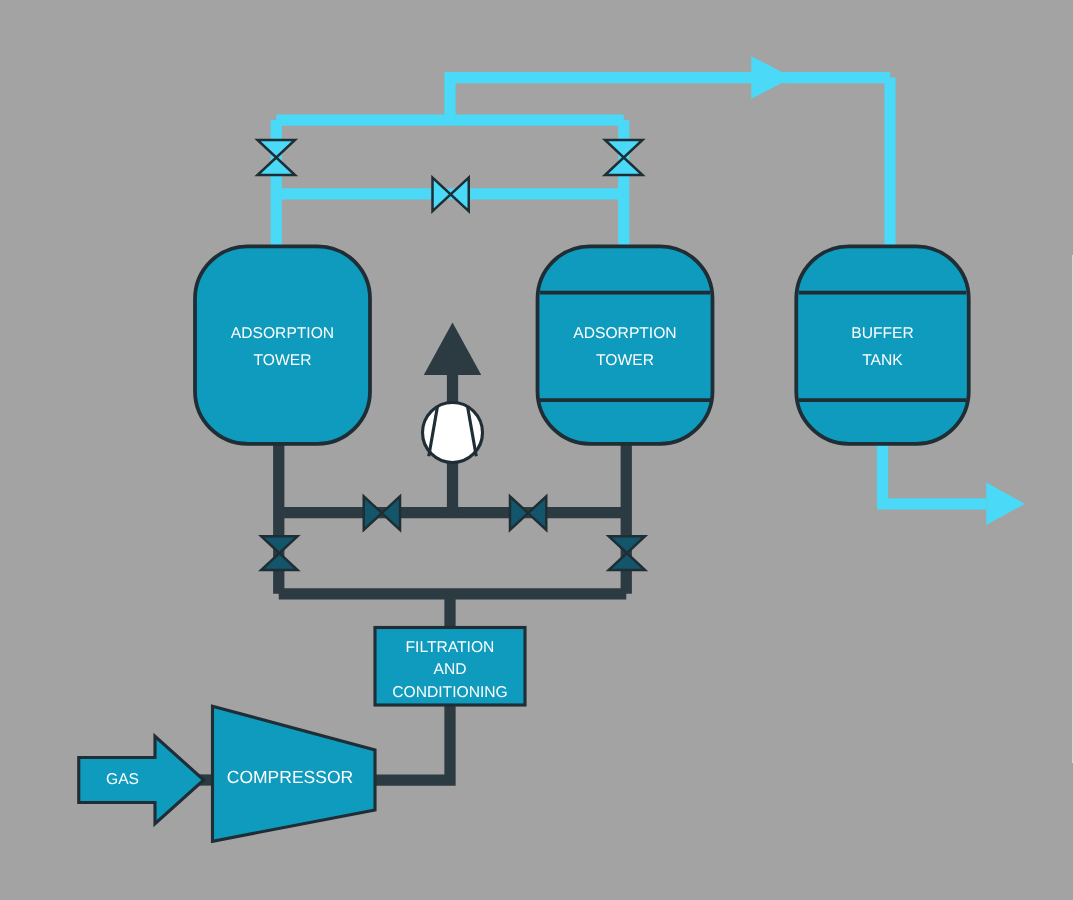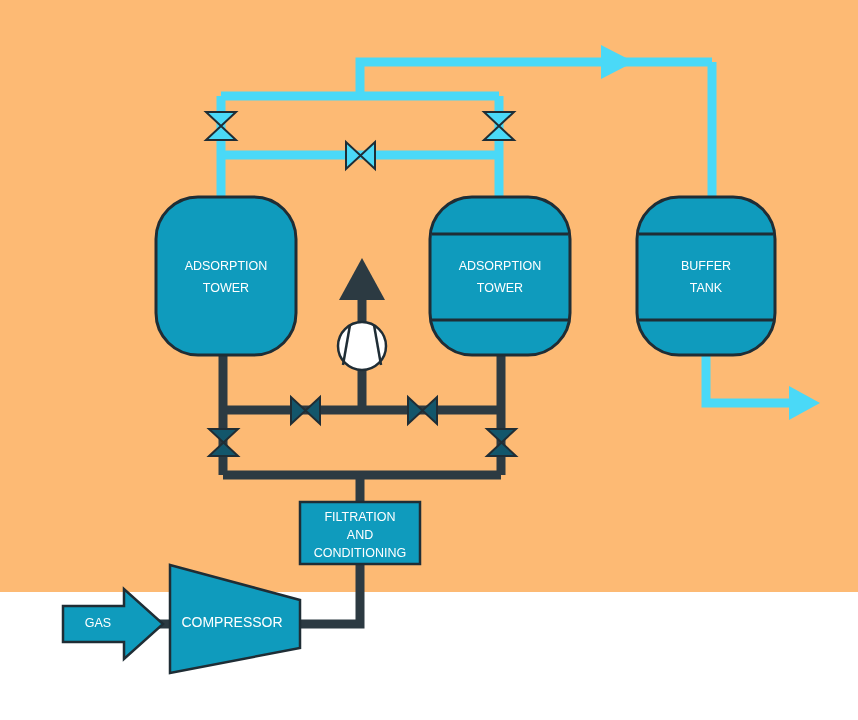--- a/index.html
+++ b/index.html
@@ -10,22 +10,22 @@
   }
   body {
     width: 858px;
     height: 720px;
     font-family: "Liberation Sans", sans-serif;
     overflow: hidden;
   }
   #diagram-root {
     position: relative;
     width: 858px;
-    height: 592px;
-    background: #fdba74;
+    height: 720px;
+    background: #a3a3a3;
   }
   svg#flow-svg {
     display: block;
     width: 858px;
     height: 720px;
   }
   .eq-label {
     font-family: "Liberation Sans", sans-serif;
     fill: #ffffff;
     text-anchor: middle;

